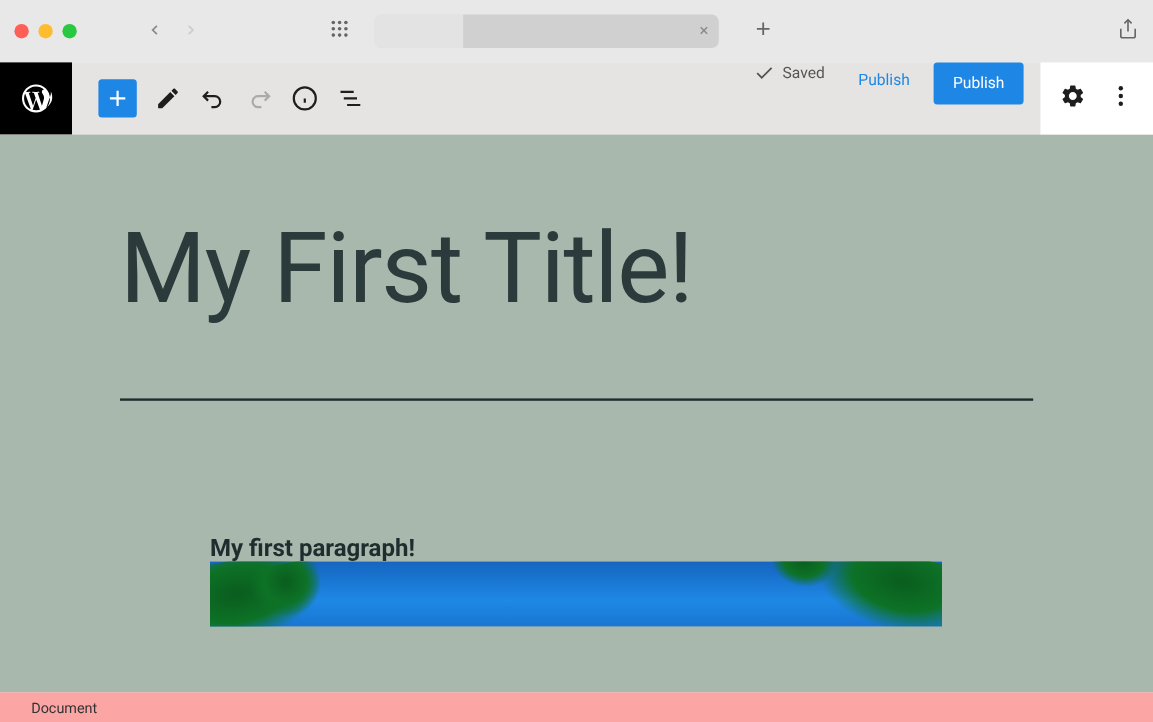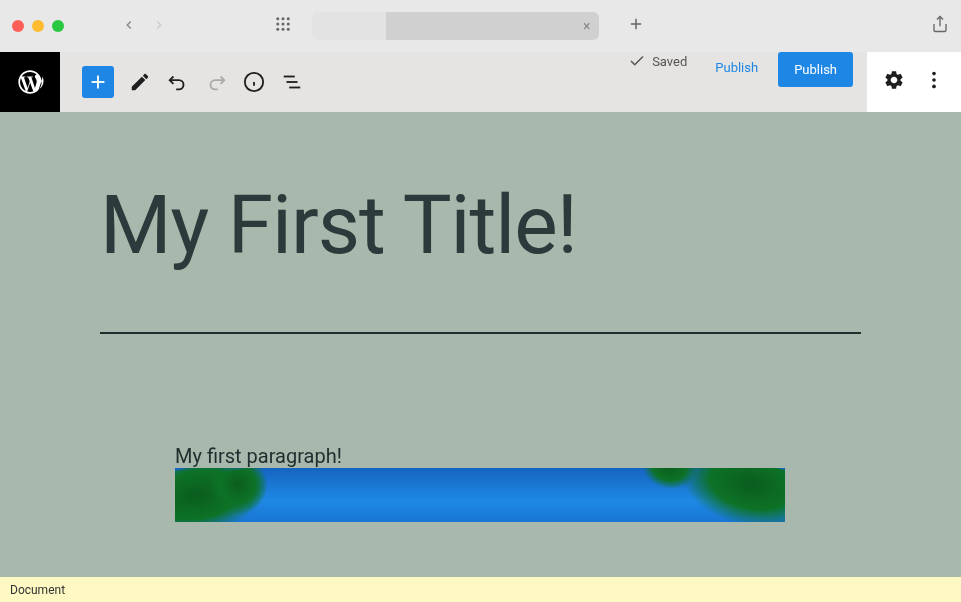--- a/index.html
+++ b/index.html
@@ -165,20 +165,21 @@
     }
     .separator {
       height: 2px;
       background: #1e2e2e;
       margin-bottom: 110px;
     }
     .paragraph {
       font-size: 20px;
       color: #1e2e2e;
       padding-left: 75px;
+      font-weight: bold;
     }
     .image-block {
       margin-left: 75px;
       width: 610px;
       height: 54px;
       background: linear-gradient(180deg, #1565c0 0%, #1e88e5 60%, #1976d2 100%);
       position: relative;
       overflow: hidden;
     }
     .palm-left {
@@ -206,24 +207,24 @@
       content: '';
       position: absolute;
       left: -30px; top: 5px;
       width: 60px; height: 40px;
       background: radial-gradient(ellipse at 50% 40%, #0a5d1e 0%, #0d7226 40%, transparent 65%);
     }
     
     
     .status-bar {
       height: 25px;
-      background: #fef9c3;
-      display: flex;
-      align-items: center;
-      padding: 0 10px;
+      background: #fca5a5;
+      display: flex;
+      align-items: center;
+      padding: 0 26px;
       font-size: 12px;
       color: #333;
     }
   </style>
 </head>
 <body>
 
 <div class="browser-chrome">
   <div class="traffic-lights">
     <div class="traffic-light tl-red"></div>

